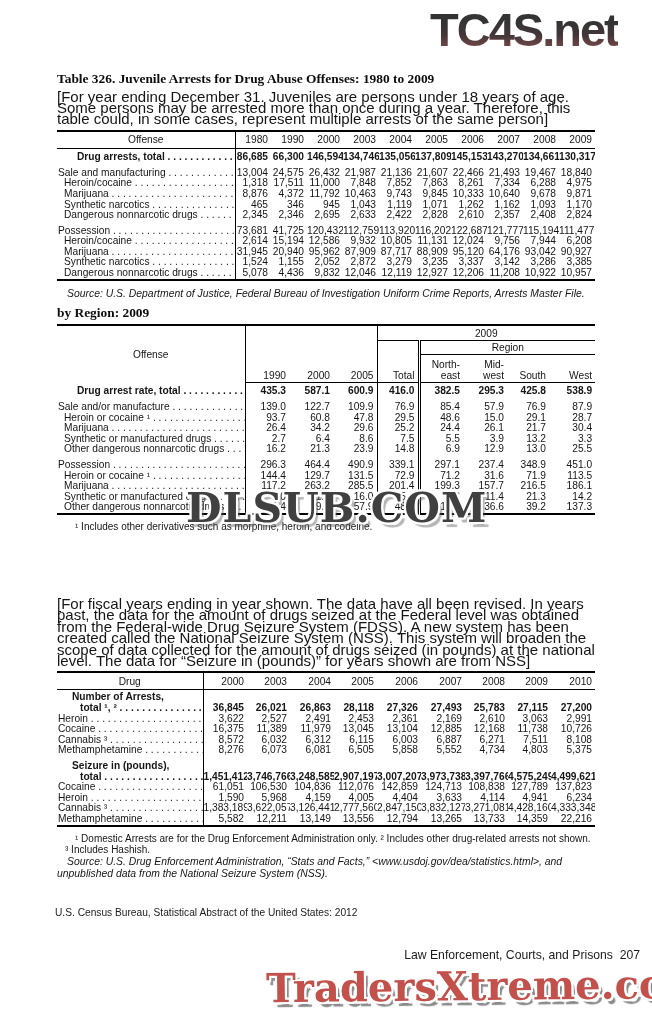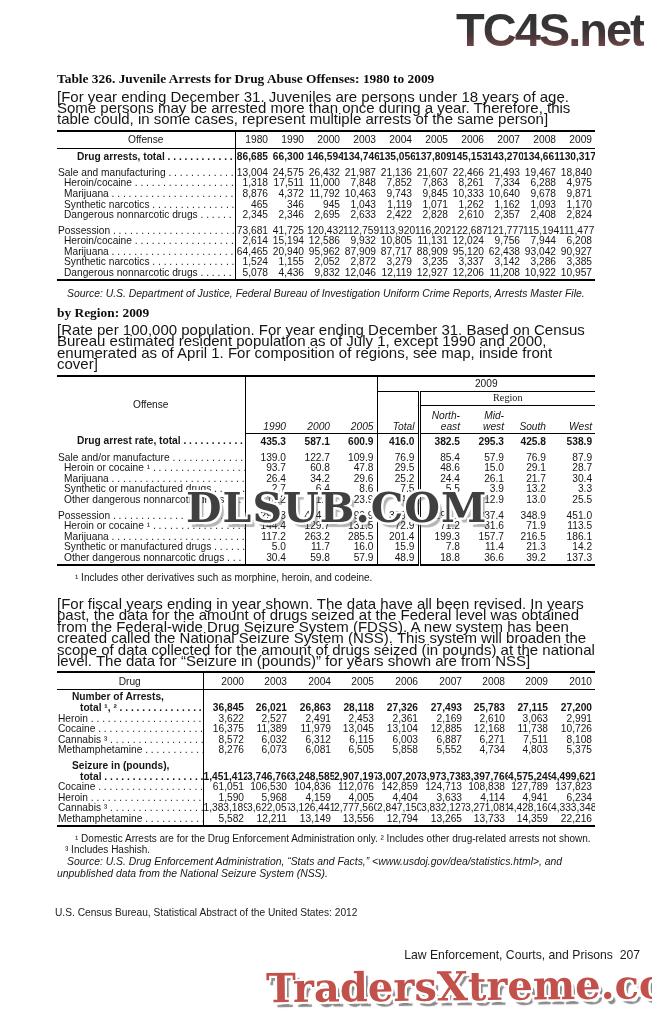--- a/index.html
+++ b/index.html
@@ -27,33 +27,33 @@
   .r-total .lbl{padding-left:20px;}
   .r-plain .lbl{padding-left:1px;}
   .r-sub .lbl{padding-left:7px;}
   .r-grouphead .lbl{padding-left:15px;}
   .r-total2 .lbl{padding-left:23px;}
   .r-total td{height:12px;line-height:12px;}
   .r-spacer td{height:5px;line-height:5px;}
   tbody tr:first-child td{padding-top:2px;}
   
   .t327 thead tr.r1 th{height:14px;line-height:13px;}
-  .t327 thead tr.r2 th{height:13px;line-height:12px;font-family:Liberation Serif, serif;}
-  .t327 thead tr.r3 th{height:26px;line-height:11px;vertical-align:bottom;padding-bottom:1px;font-style:italic;}
+  .t327 thead tr.r2 th{height:13px;line-height:12px;}
+  .t327 thead tr.r3 th{height:26px;line-height:11px;vertical-align:bottom;padding-bottom:1px;}
   .t327 thead tr.r3 th{border-bottom:1px solid #000;}
   .t327 .grp{border-bottom:1px solid #000;text-align:center;}
   .t327 .offense{vertical-align:middle;text-align:center;}
   .two{white-space:pre-line;}
   
   .footer-right{position:absolute;right:12px;top:948px;font-size:12.2px;color:#1b1b1b;
                 white-space:pre;z-index:2;}
   .footer-left{position:absolute;left:55px;top:907px;font-size:10.2px;color:#1b1b1b;z-index:2;}
   
   .wm{position:absolute;font-weight:700;white-space:nowrap;}
-  .wm-top{left:456px;top:2px;z-index:1;font-family:"Liberation Sans",sans-serif;
+  .wm-top{left:430px;top:2px;z-index:1;font-family:"Liberation Sans",sans-serif;
           font-size:47px;letter-spacing:-2px;
           background:linear-gradient(180deg,#343434 38%,#433638 60%,#6d4646 80%,#96716e 100%);
           -webkit-background-clip:text;background-clip:text;color:transparent;}
   .wm-mid{left:186px;top:484px;z-index:5;font-family:"DejaVu Serif",serif;
           font-size:41px;letter-spacing:1px;color:#404040;
           text-shadow:-2px -2px 0 #fff,2px -2px 0 #fff,-2px 2px 0 #fff,2px 2px 0 #fff,
                       -2px 0 0 #fff,2px 0 0 #fff,0 -2px 0 #fff,0 2px 0 #fff,
                       4px 5px 1px rgba(90,90,90,0.45);}
   .wm-bottom{left:266px;top:962px;z-index:5;font-family:"DejaVu Serif",serif;
           font-size:40px;letter-spacing:0px;color:#c2504b;transform:rotate(-0.6deg);
@@ -226,28 +226,28 @@
             <td class="num">9,932</td>
             <td class="num">10,805</td>
             <td class="num">11,131</td>
             <td class="num">12,024</td>
             <td class="num">9,756</td>
             <td class="num">7,944</td>
             <td class="num">6,208</td>
           </tr>
           <tr class="r-sub">
             <td class="lbl bdr1">Marijuana . . . . . . . . . . . . . . . . . . . . . . . . . . . . . . . . . . . . . . . . . . . . </td>
-            <td class="num">64,465</td>
+            <td class="num">31,945</td>
             <td class="num">20,940</td>
             <td class="num">95,962</td>
             <td class="num">87,909</td>
             <td class="num">87,717</td>
             <td class="num">88,909</td>
             <td class="num">95,120</td>
-            <td class="num">62,438</td>
+            <td class="num">64,176</td>
             <td class="num">93,042</td>
             <td class="num">90,927</td>
           </tr>
           <tr class="r-sub">
             <td class="lbl bdr1">Synthetic narcotics . . . . . . . . . . . . . . . . . . . . . . . . . . . . . . . . . . . . . . . . . . . . </td>
             <td class="num">1,524</td>
             <td class="num">1,155</td>
             <td class="num">2,052</td>
             <td class="num">2,872</td>
             <td class="num">3,279</td>
@@ -270,21 +270,20 @@
             <td class="num">10,922</td>
             <td class="num">10,957</td>
           </tr>
         </tbody>
     </table>
     <p class="src">Source: U.S. Department of Justice, Federal Bureau of Investigation Uniform Crime Reports, Arrests Master File.</p>
   </div>
 
   <div class="sec" style="top:289px;">
     <h2 class="tbl-title"><br><span>by Region: 2009</span></h2>
-    <p class="note">[Rate per 100,000 population. For year ending December 31. Based on Census Bureau estimated resident population as of July 1, except 1990 and 2000, enumerated as of April 1. For composition of regions, see map, inside front cover]</p>
     <table class="tbl t327">
       <colgroup>
         <col style="width:188px">
           <col style="width:44px">
           <col style="width:44px">
           <col style="width:44px">
         <col style="width:42px">
           <col style="width:44px">
           <col style="width:44px">
           <col style="width:42px">

